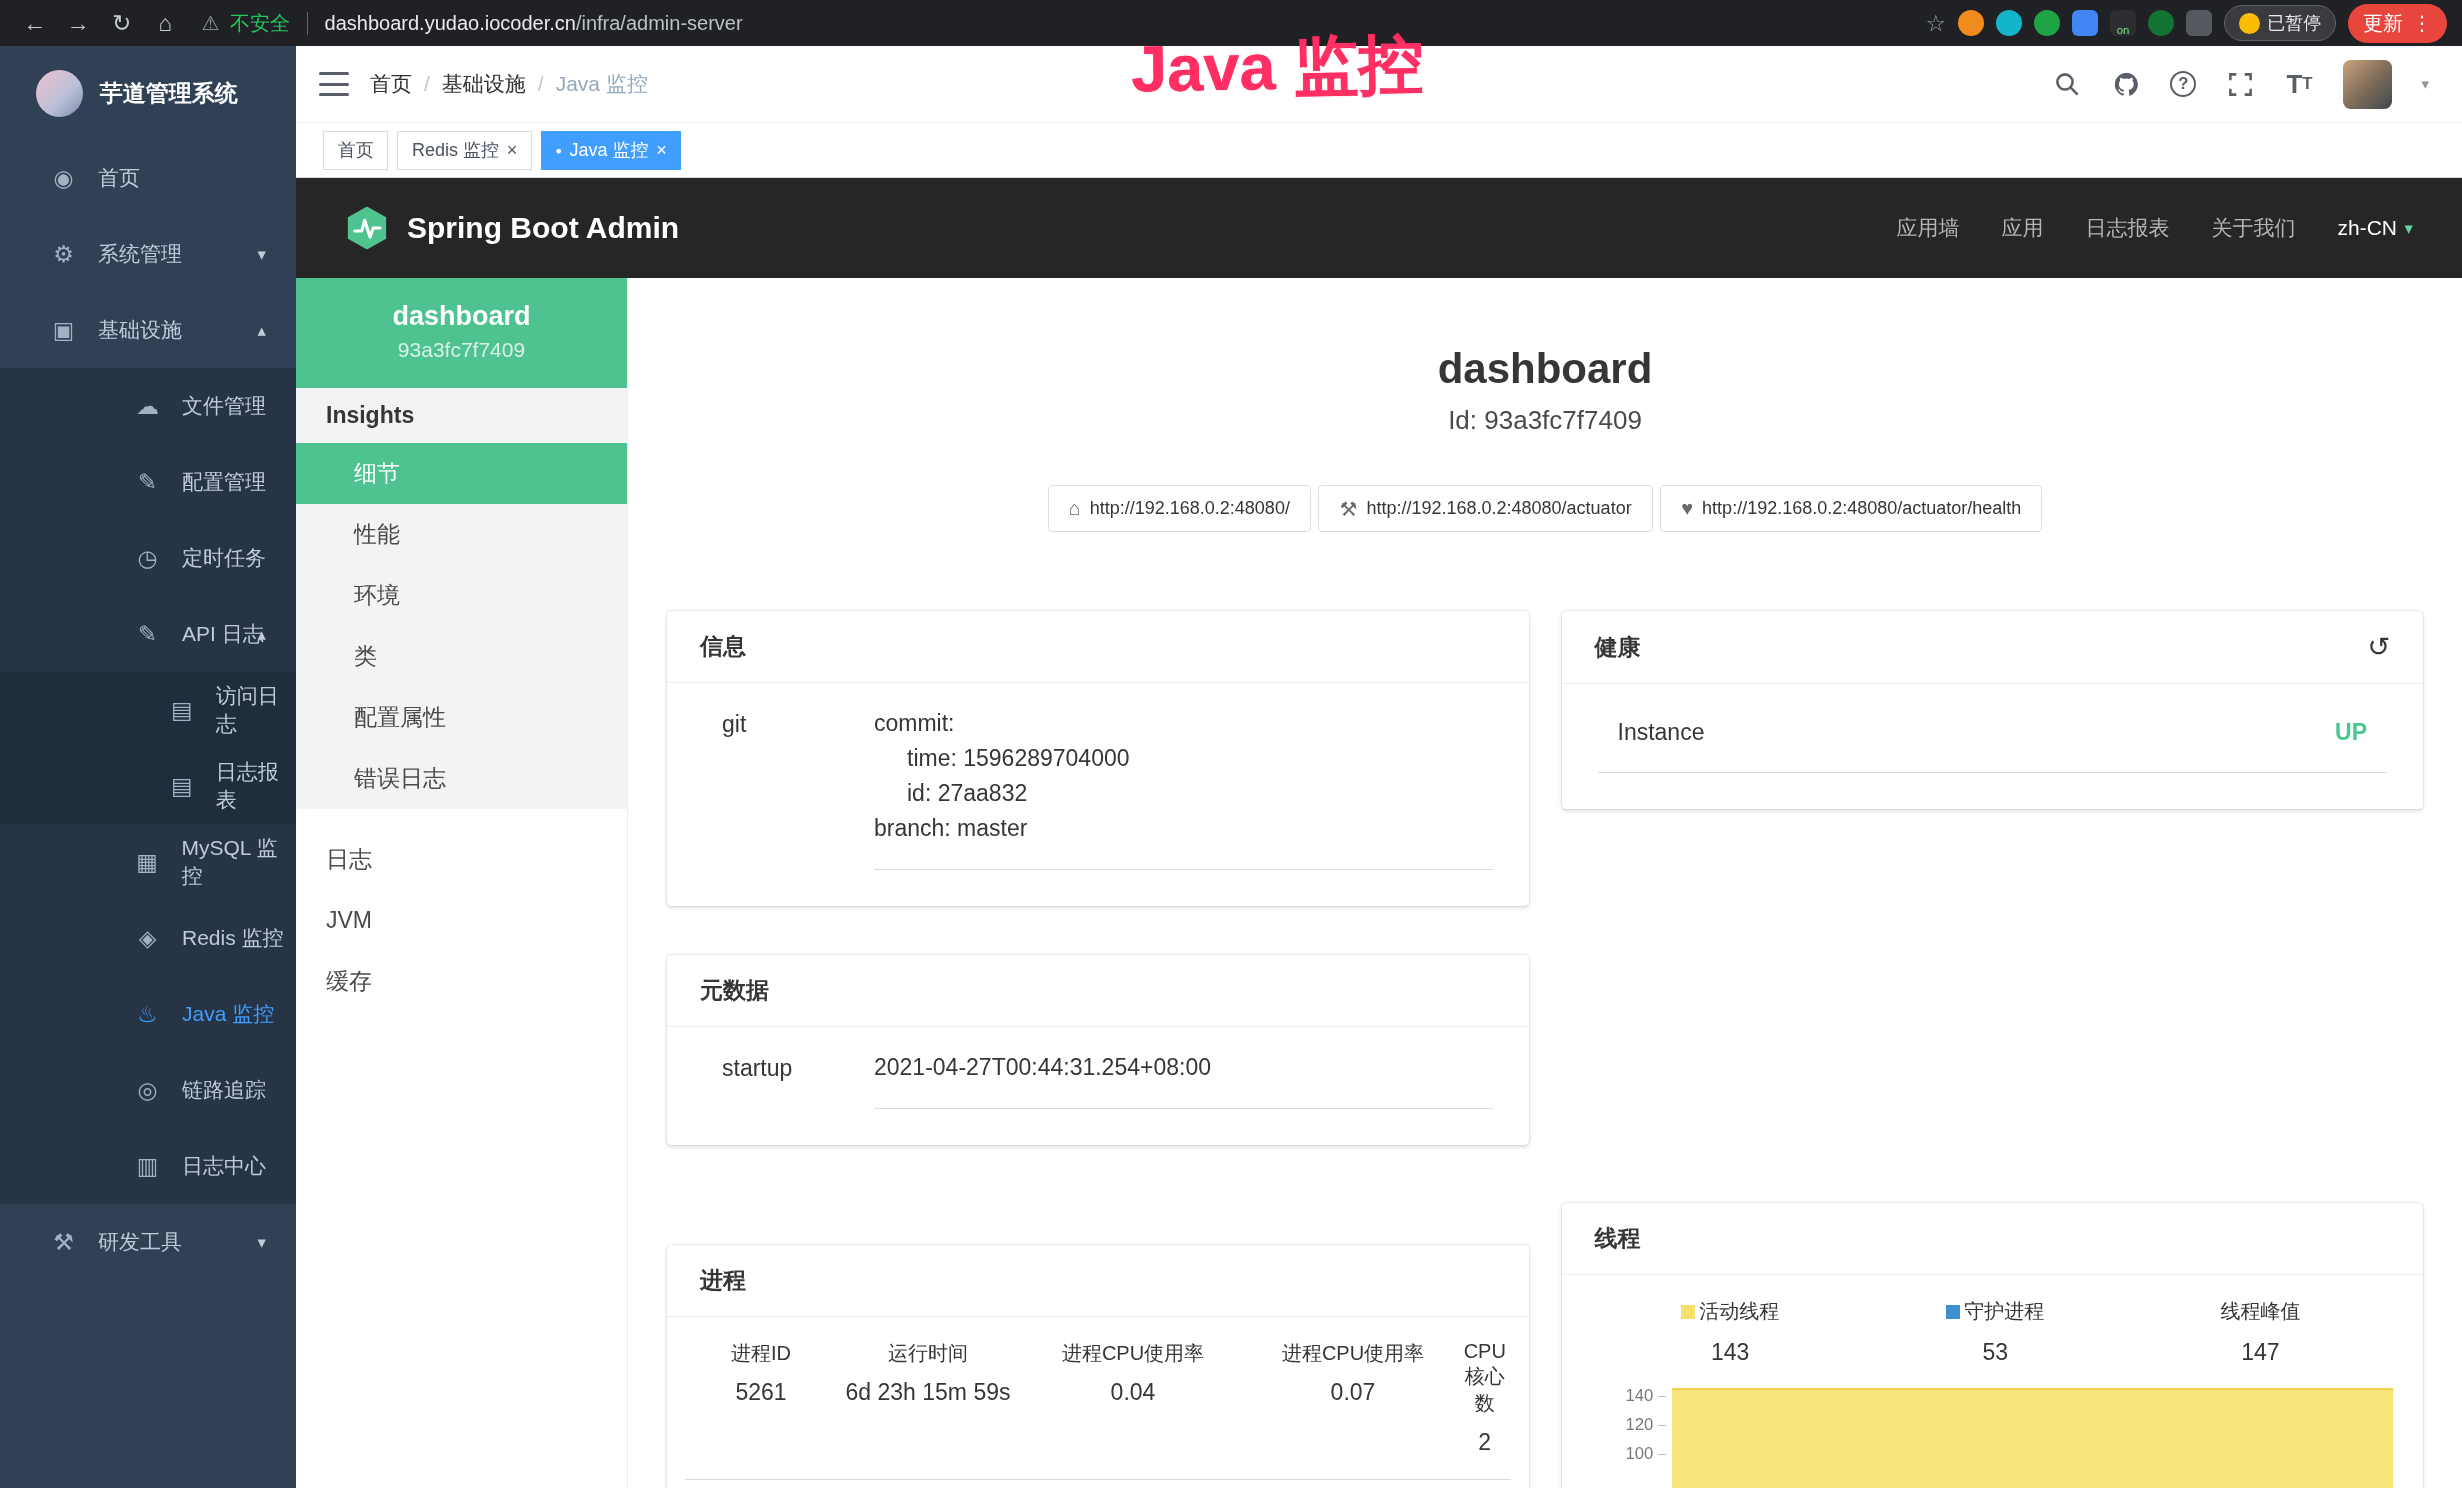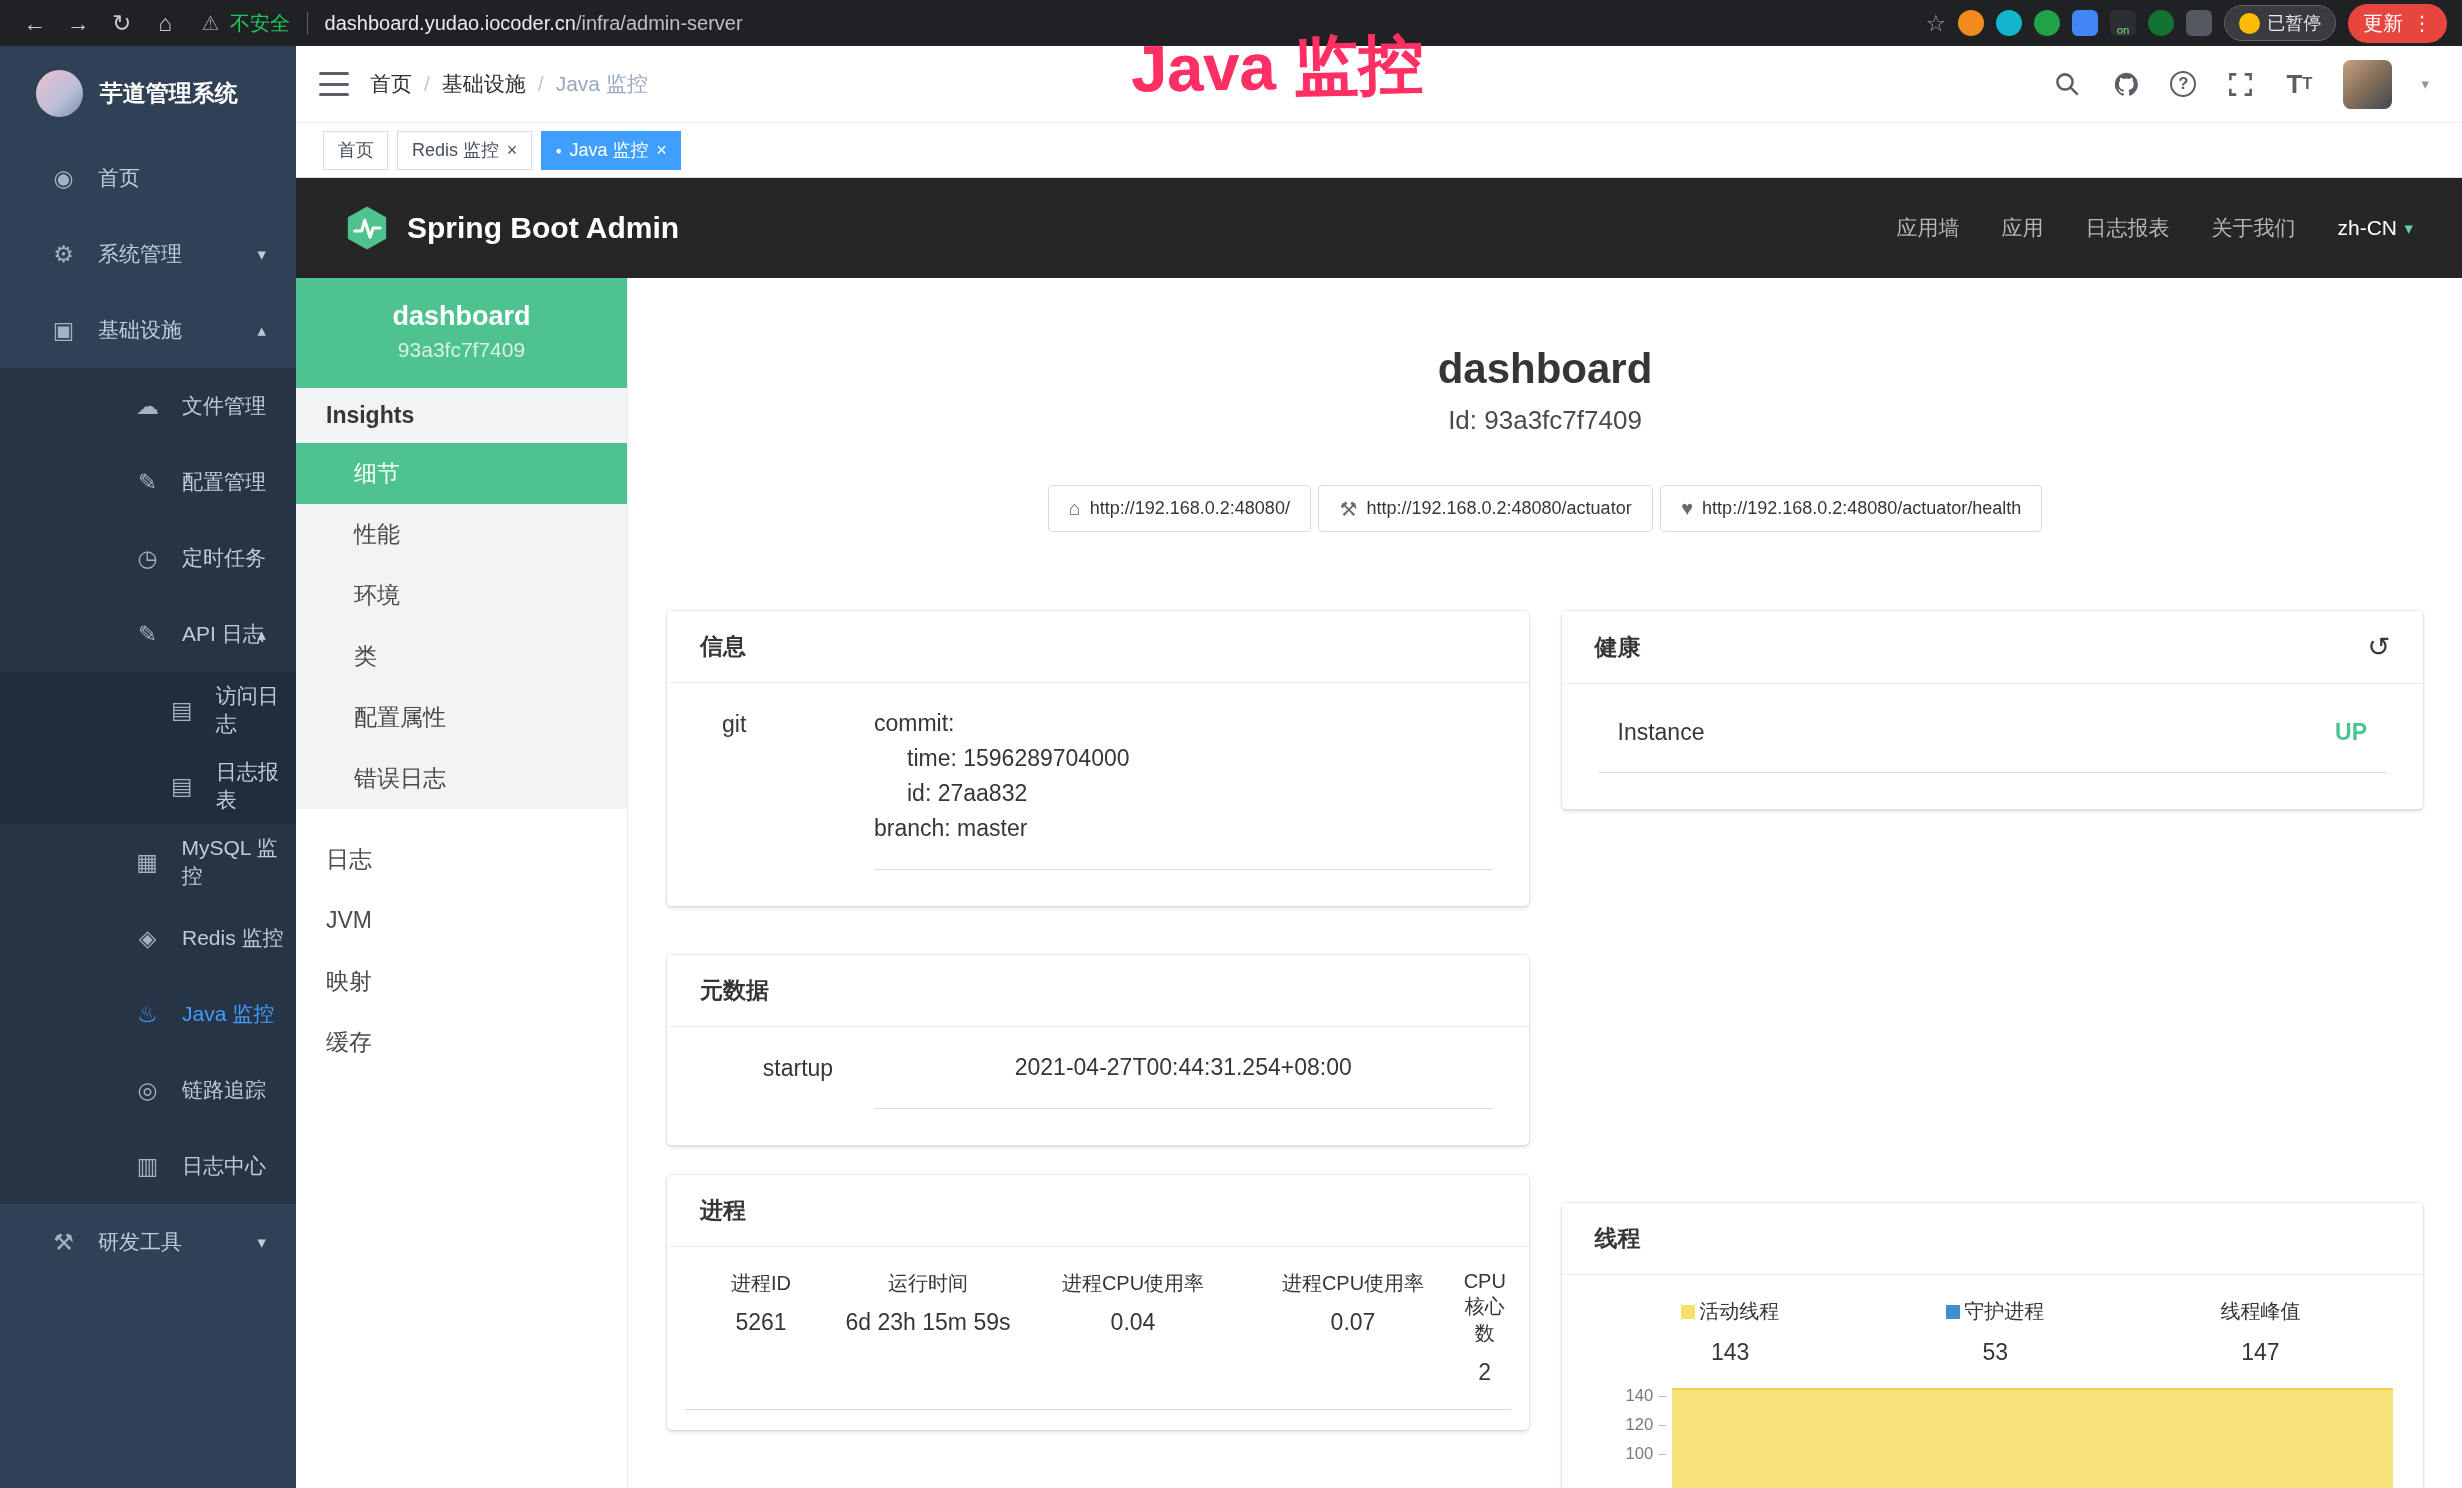--- a/index.html
+++ b/index.html
@@ -102,21 +102,21 @@
   .kv .k { width:152px; font-size:23px; padding-top:4.6px; }
   .kv .v { flex:1; font-size:23px; line-height:35px; border-bottom:0.8px solid #dbdbdb; padding-bottom:23px; }
   .kv .v .ind { padding-left:33px; }
   .card-pad-bottom { padding-bottom:36px; }
 
   .hrow { margin:0 36px; padding:35px 20px 26px; border-bottom:0.8px solid #dbdbdb; display:flex; justify-content:space-between; font-size:23px; }
   .hrow .hk { color:#363636; }
   .hrow .up { color:#48c78e; font-weight:bold; }
 
   .card-info { margin-bottom:49px; }
-  .card-meta { margin-bottom:30px;text-align:center; }
+  .card-meta { margin-bottom:100px; }
   .card-health { margin-bottom:394px; }
 
   .proc-grid { display:grid; grid-template-columns:152px 182px 228px 212px 1fr; margin:0 18px; padding:23px 0 23px; border-bottom:0.8px solid #dbdbdb; }
   .pcol { text-align:center; }
   .plabel { font-size:20px; color:#363636; }
   .pval { font-size:23px; margin-top:12px; }
   .proc-pad { padding-bottom:20px; }
 
   .tlegend { display:grid; grid-template-columns:1fr 1fr 1fr; padding:23px 30px 0 36px; }
   .litem { text-align:center; }
@@ -336,21 +336,20 @@
             <div class="sgroup-label">Insights</div>
             <div class="sitem active">细节</div>
             <div class="sitem">性能</div>
             <div class="sitem">环境</div>
             <div class="sitem">类</div>
             <div class="sitem">配置属性</div>
             <div class="sitem">错误日志</div>
           </div>
           <div class="stop first">日志</div>
           <div class="stop">JVM</div>
-          <div class="stop">映射</div>
           <div class="stop">缓存</div>
         </div>
 
         <div class="sba-main">
           <div class="page-title">dashboard</div>
           <div class="page-sub">Id: 93a3fc7f7409</div>
 
           <div class="links">
             <span class="linkbtn">
               <span class="lico">⌂</span>

